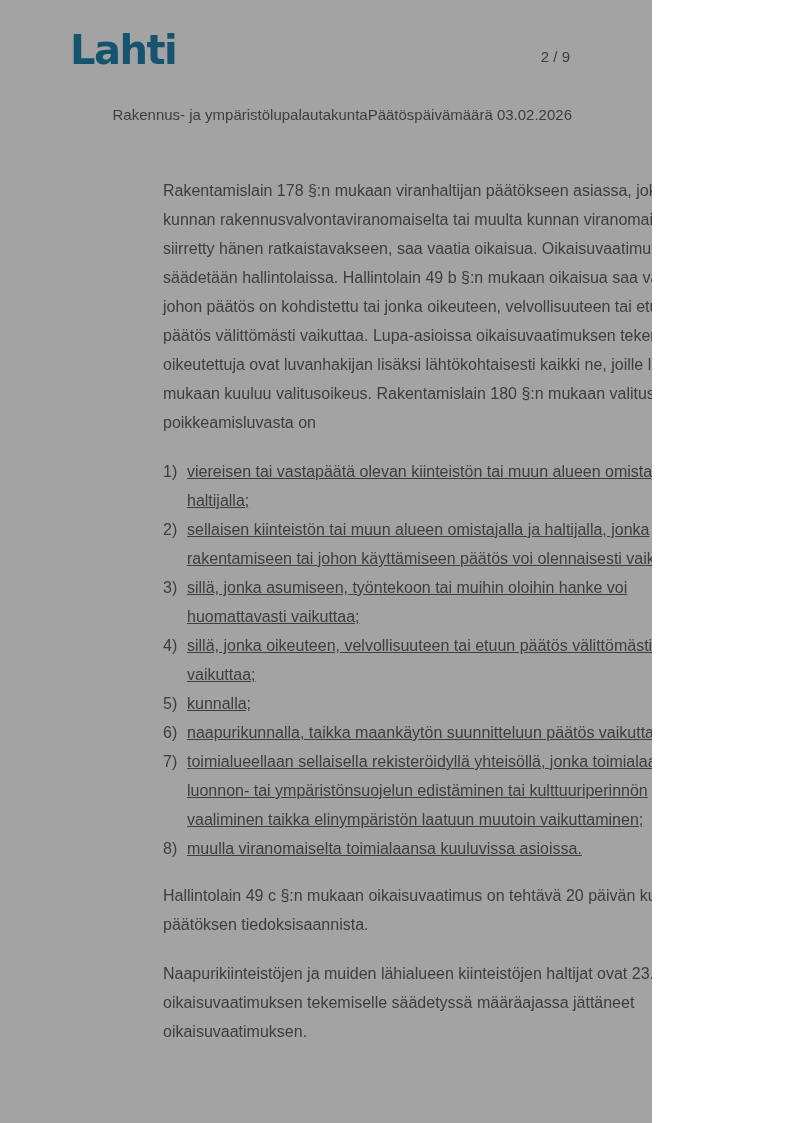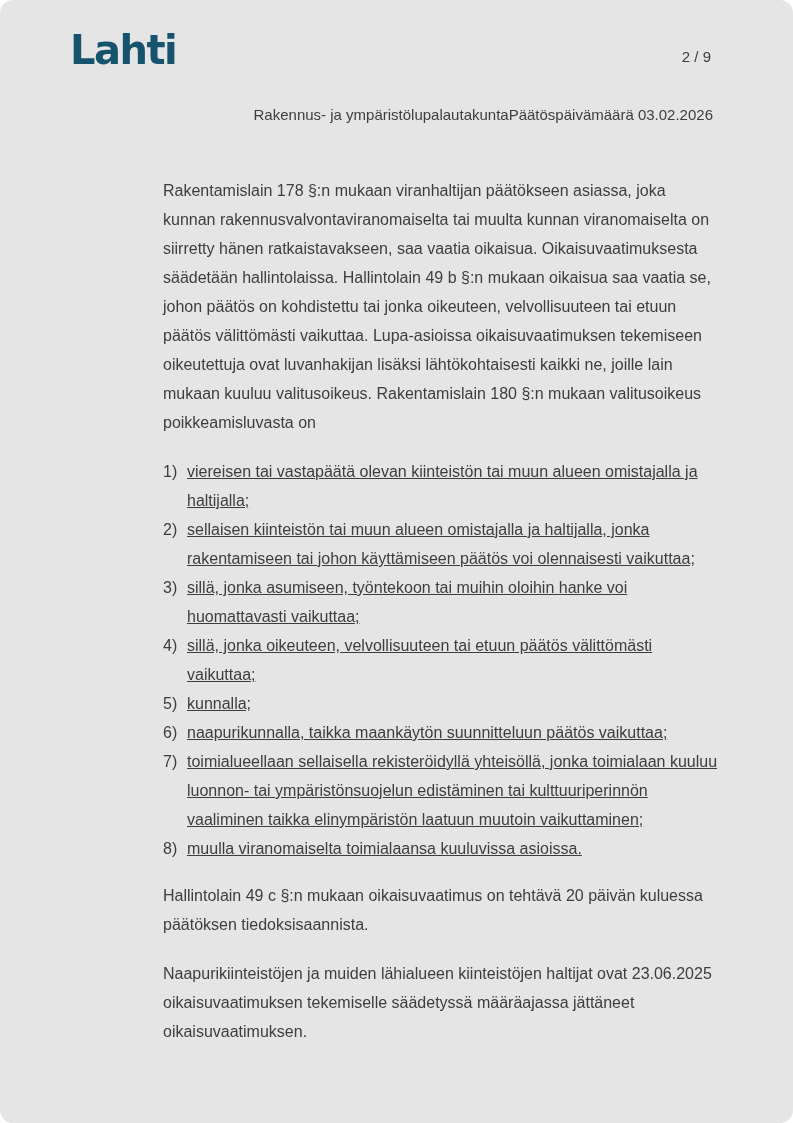--- a/index.html
+++ b/index.html
@@ -2,28 +2,27 @@
 <html><head>
 <meta charset="utf-8">
 <style>
   html, body {
     margin: 0;
     padding: 0;
     background: #ffffff;
   }
   .page {
     position: relative;
-    width: 793px;
+    width: 652px;
     height: 1123px;
-    background: #e5e5e5;
+    background: #a3a3a3;
     font-family: "Liberation Sans", sans-serif;
     color: #3d3d3d;
     overflow: hidden;
     box-sizing: border-box;
-    border-radius: 13px;
   }
   .logo {
     position: absolute;
     left: 70px;
     top: 30px;
     font-family: "DejaVu Sans", sans-serif;
     font-size: 40px;
     font-weight: 700;
     letter-spacing: -1.5px;
     color: #15536e;

